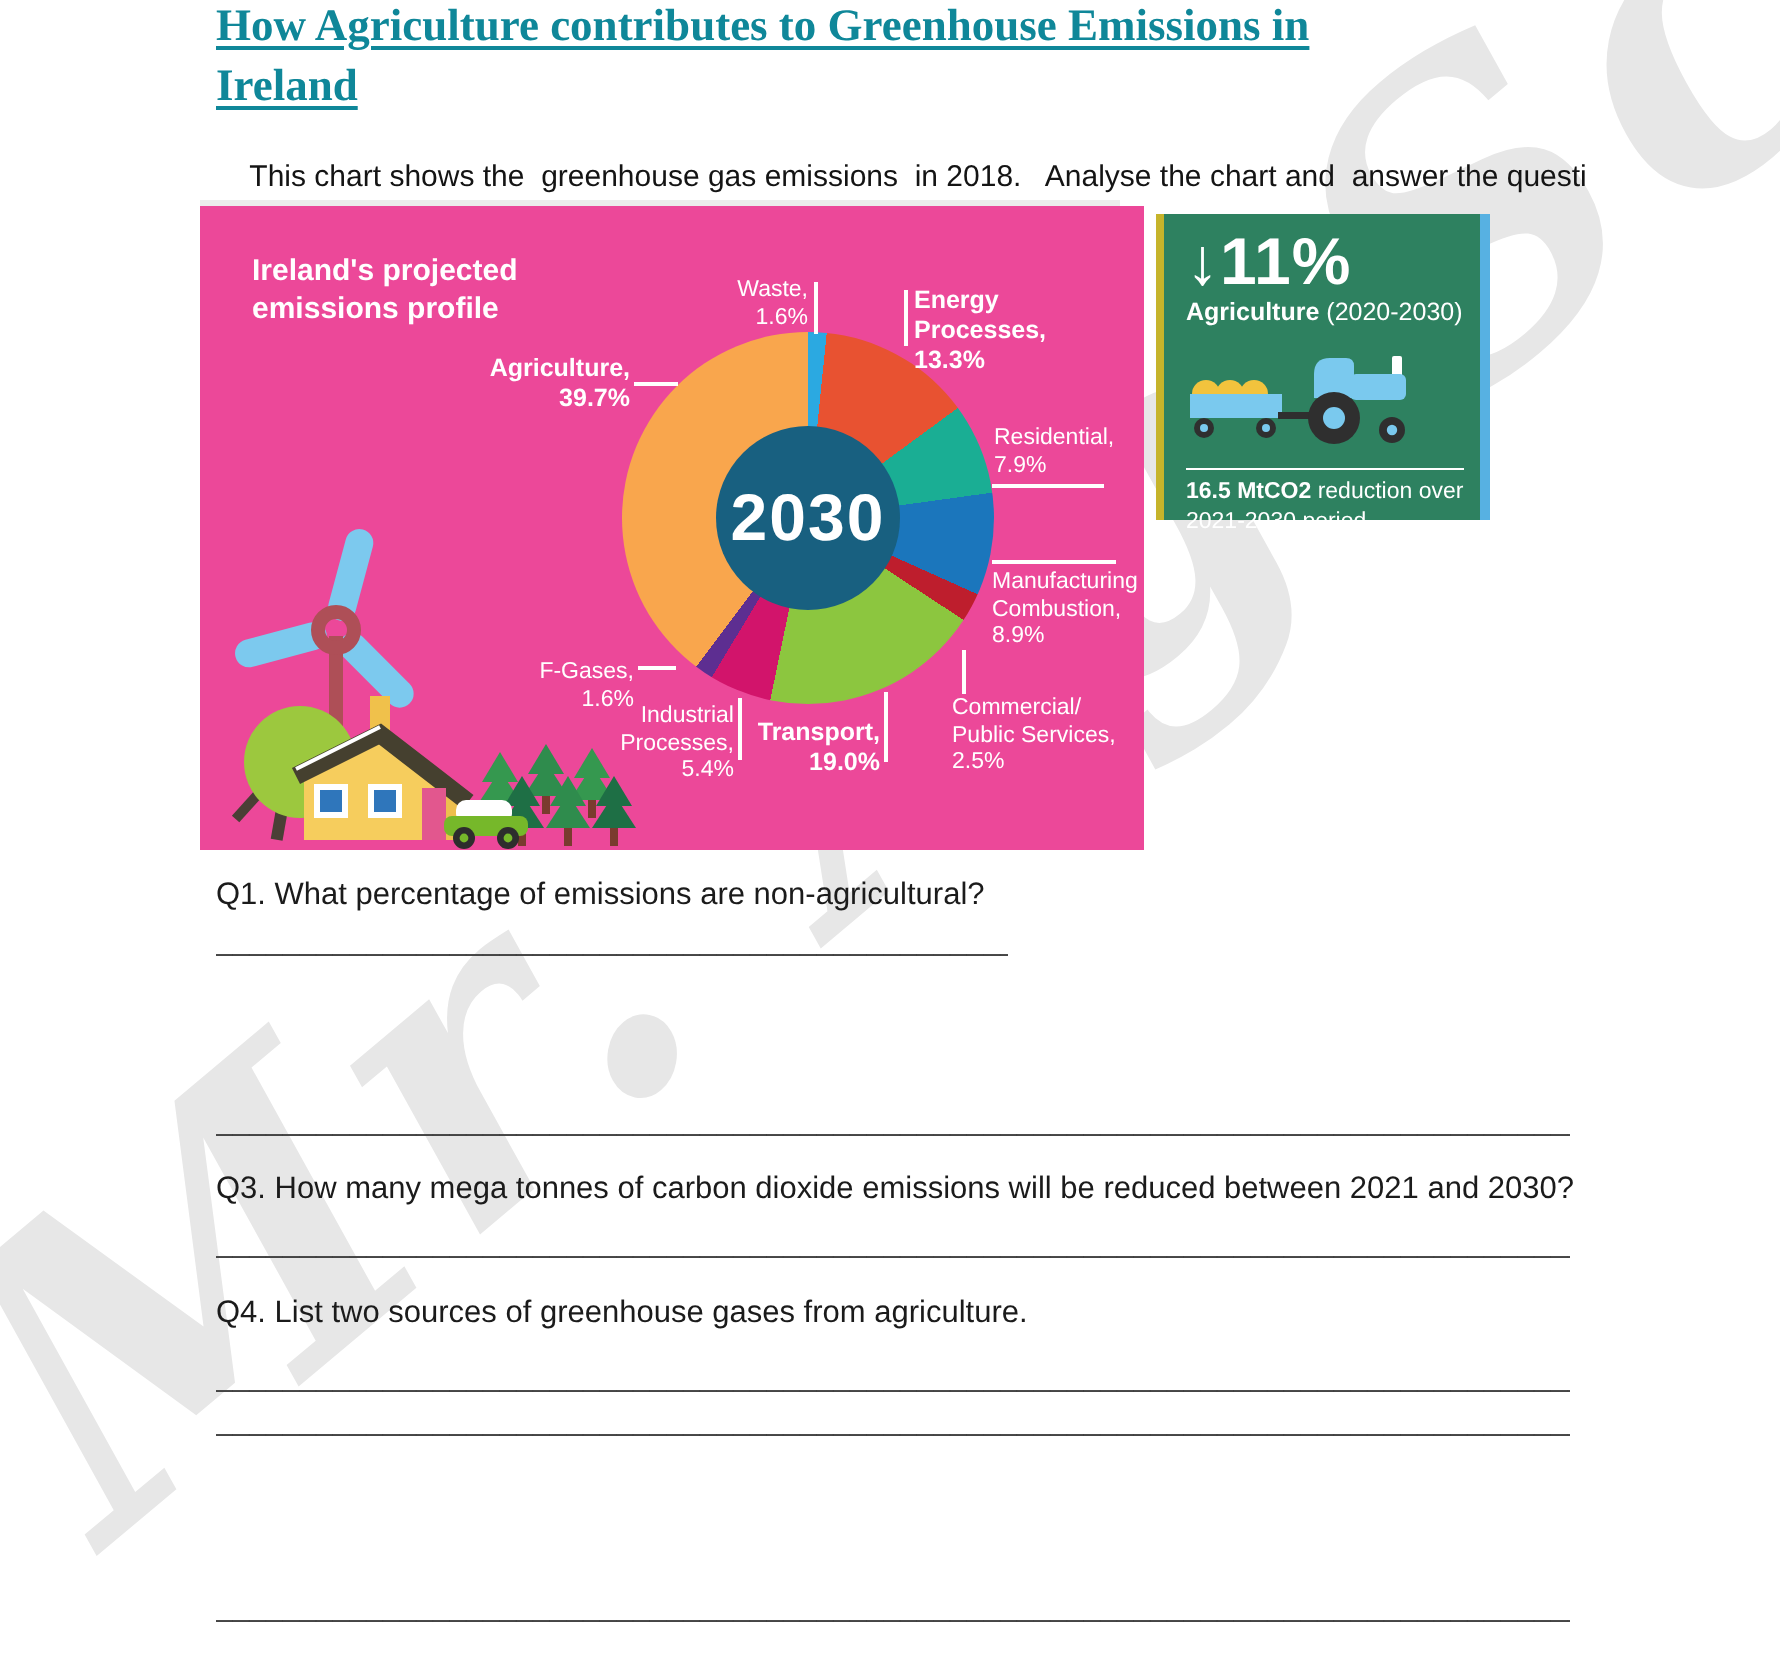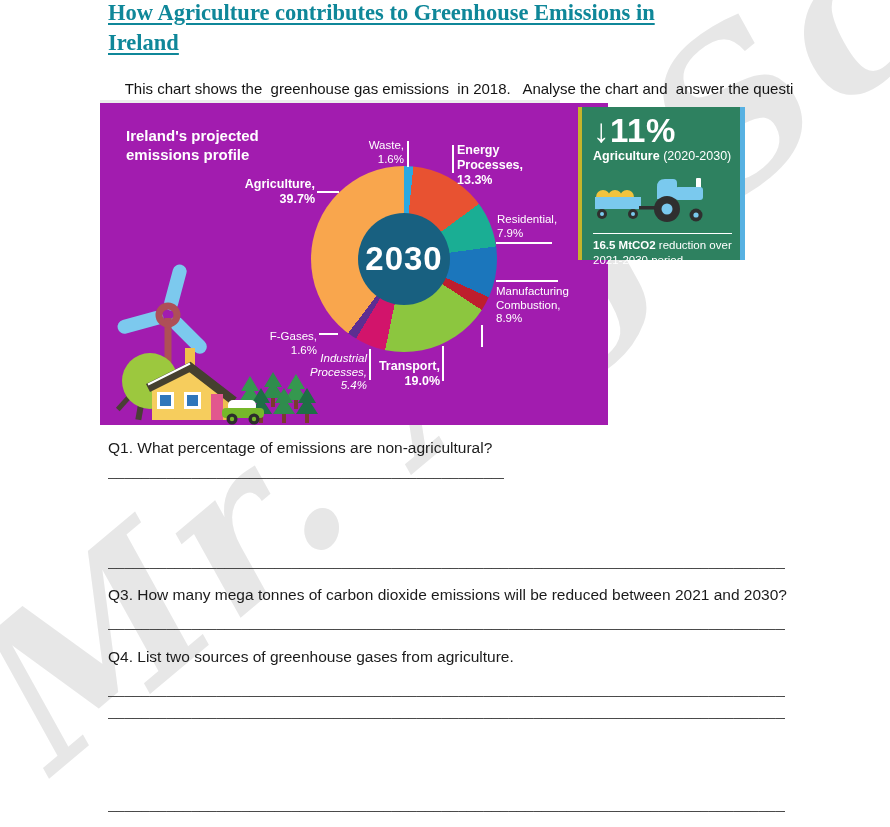--- a/index.html
+++ b/index.html
@@ -62,21 +62,21 @@
     <div class="title-line">How Agriculture contributes to Greenhouse Emissions in</div>
     <div class="title-line">Ireland</div>
   </div>
   <div class="layer intro" style="left:108px;top:56px;">
     <span>This chart shows the  greenhouse gas emissions  in 2018.   Analyse the chart and  answer the questi</span><br>
     <span>on which  follow.</span>
   </div>
 
   <div class="img-topline layer"></div>
 
-  <div class="chart layer" style="background: #a21caf; padding-left: 36px;">
+  <div class="chart layer" style="background: #ec4899;">
     <div class="chart-title">
       <div>Ireland's projected</div>
       <div>emissions profile</div>
     </div>
 
     <div class="donut" style="background: conic-gradient(rgb(43, 169, 225) 0%, rgb(43, 169, 225) 1.6016%, rgb(232, 82, 49) 1.6016%, rgb(232, 82, 49) 14.9149%, rgb(26, 174, 148) 14.9149%, rgb(26, 174, 148) 22.8228%, rgb(27, 118, 188) 22.8228%, rgb(27, 118, 188) 31.7317%, rgb(190, 30, 45) 31.7317%, rgb(190, 30, 45) 34.2342%, rgb(140, 198, 63) 34.2342%, rgb(140, 198, 63) 53.2533%, rgb(210, 20, 107) 53.2533%, rgb(210, 20, 107) 58.6587%, rgb(93, 46, 145) 58.6587%, rgb(93, 46, 145) 60.2603%, rgb(249, 166, 77) 60.2603%, rgb(249, 166, 77) 100%);"></div>
     <div class="donut-hole" style="background: rgb(24, 96, 128);">
       <span>2030</span>
     </div>
 
@@ -101,25 +101,30 @@
     </div>
     <div class="cl" style="left:397px;top:110px;">
       <div>Residential,</div>
         <div>7.9%</div>
     </div>
     <div class="cl" style="left:396px;top:182px;">
       <div>Manufacturing</div>
         <div>Combustion,</div>
         <div>8.9%</div>
     </div>
+    <div class="cl" style="left:376px;top:245px;">
+      <div>Commercial/</div>
+        <div>Public Services,</div>
+        <div>2.5%</div>
+    </div>
     <div class="cl b r" style="left:266px;top:256px;width:74px;">
       <div>Transport,</div>
         <div>19.0%</div>
     </div>
-    <div class="cl r" style="left:210px;top:249px;width:57px;font-style:italic;">
+    <div class="cl r" style="left:210px;top:249px;width:57px;">
       <div>Industrial</div>
         <div>Processes,</div>
         <div>5.4%</div>
     </div>
     <div class="cl r" style="left:166px;top:227px;width:51px;">
       <div>F-Gases,</div>
         <div>1.6%</div>
     </div>
     <div class="cl b r" style="left:141px;top:74px;width:74px;">
       <div>Agriculture,</div>

